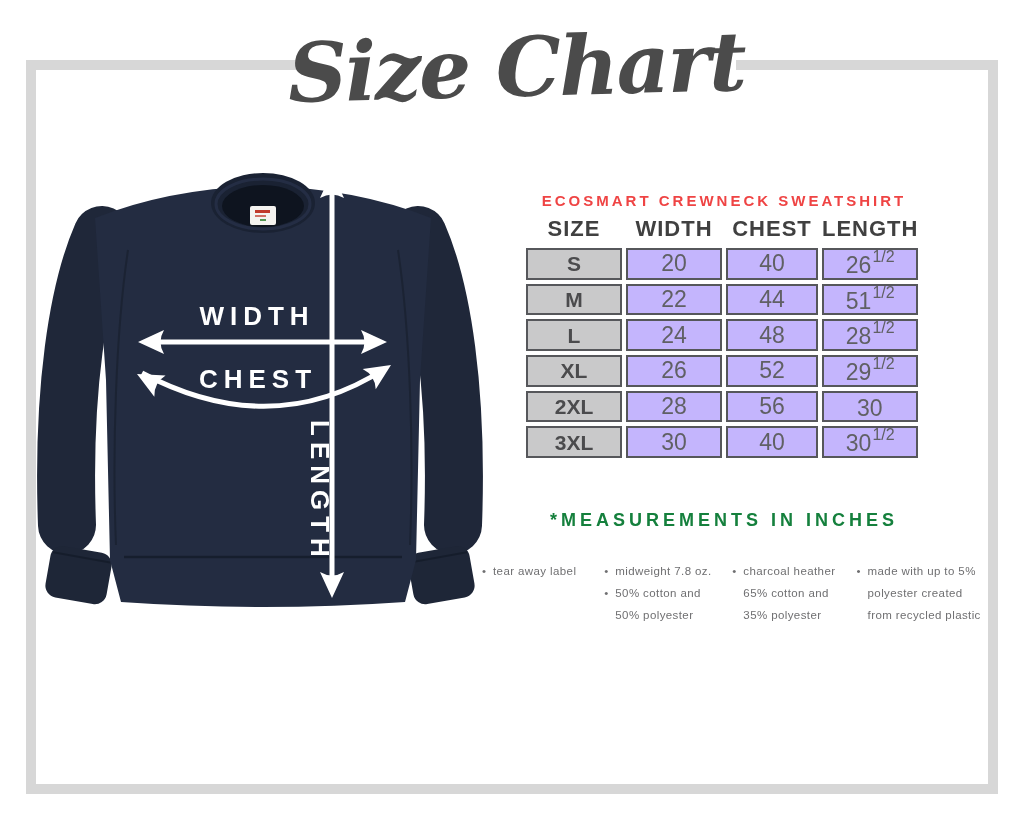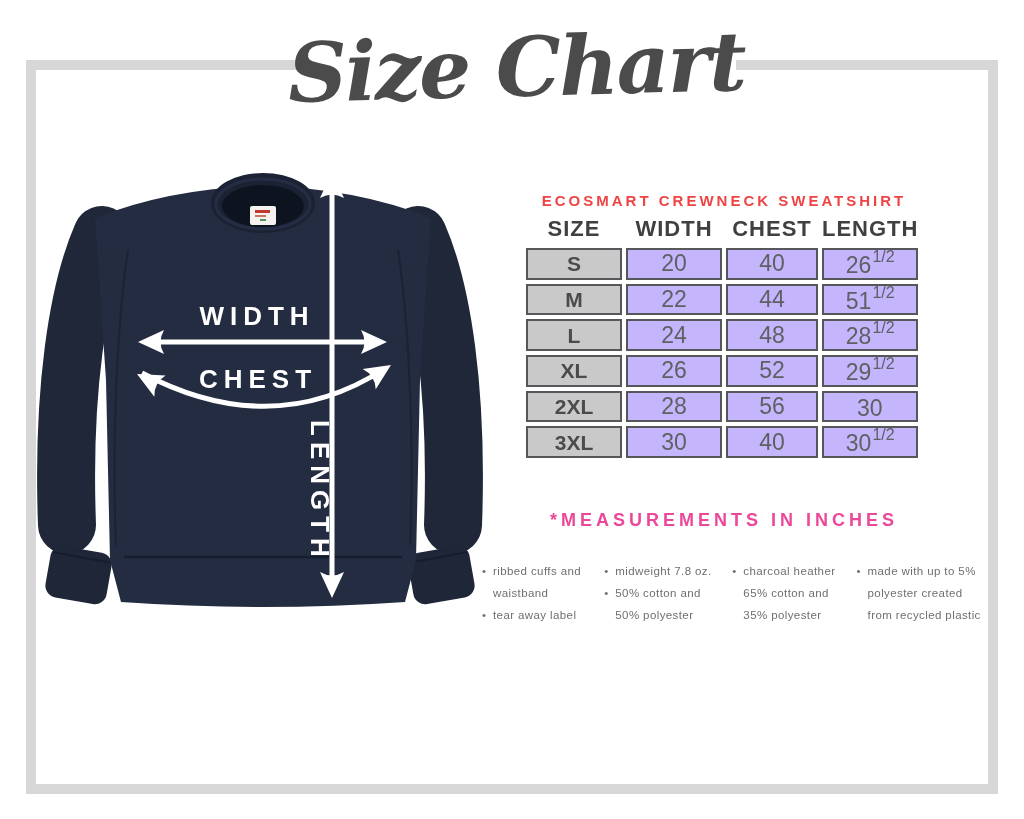--- a/index.html
+++ b/index.html
@@ -48,21 +48,21 @@
     font-size:23px;color:#606064;line-height:1;
   }
   table.size-table td.size-cell{
     background:#c9c9ca;font-weight:bold;font-size:21px;color:#4b4b4d;
   }
   .col-size{width:96px;} .col-width{width:96px;} .col-chest{width:92px;} .col-length{width:96px;}
   sup.frac{font-size:16px;position:relative;top:-2px;letter-spacing:0;margin-left:1px;}
   .measure-note{
     position:absolute;left:494px;top:510px;width:460px;z-index:3;
     text-align:center;font-size:18px;font-weight:bold;letter-spacing:4px;
-    color:#ec4899;white-space:nowrap;
+    color:#15803d;white-space:nowrap;
   }
   .details{
     position:absolute;left:482px;top:560px;width:502px;z-index:3;
     display:flex;gap:12px;
   }
   .details ul{list-style:none;margin:0;padding:0;}
   .details li{
     position:relative;padding-left:11px;font-size:11.5px;line-height:22px;
     color:#6f6f71;letter-spacing:0.4px;
   }
@@ -186,21 +186,20 @@
       <td>40</td>
       <td><span>30</span><sup class="frac">1/2</sup></td>
     </tr>
   </tbody>
 </table>
 
 <div class="measure-note">*MEASUREMENTS IN INCHES</div>
 
 <div class="details">
   <ul class="dcol1">
-    <li>ribbed cuffs and waistband</li>
     <li>tear away label</li>
   </ul>
   <ul class="dcol2">
     <li>midweight 7.8 oz.</li>
     <li>50% cotton and 50% polyester</li>
   </ul>
   <ul class="dcol3">
     <li>charcoal heather 65% cotton and 35% polyester</li>
   </ul>
   <ul class="dcol4">

